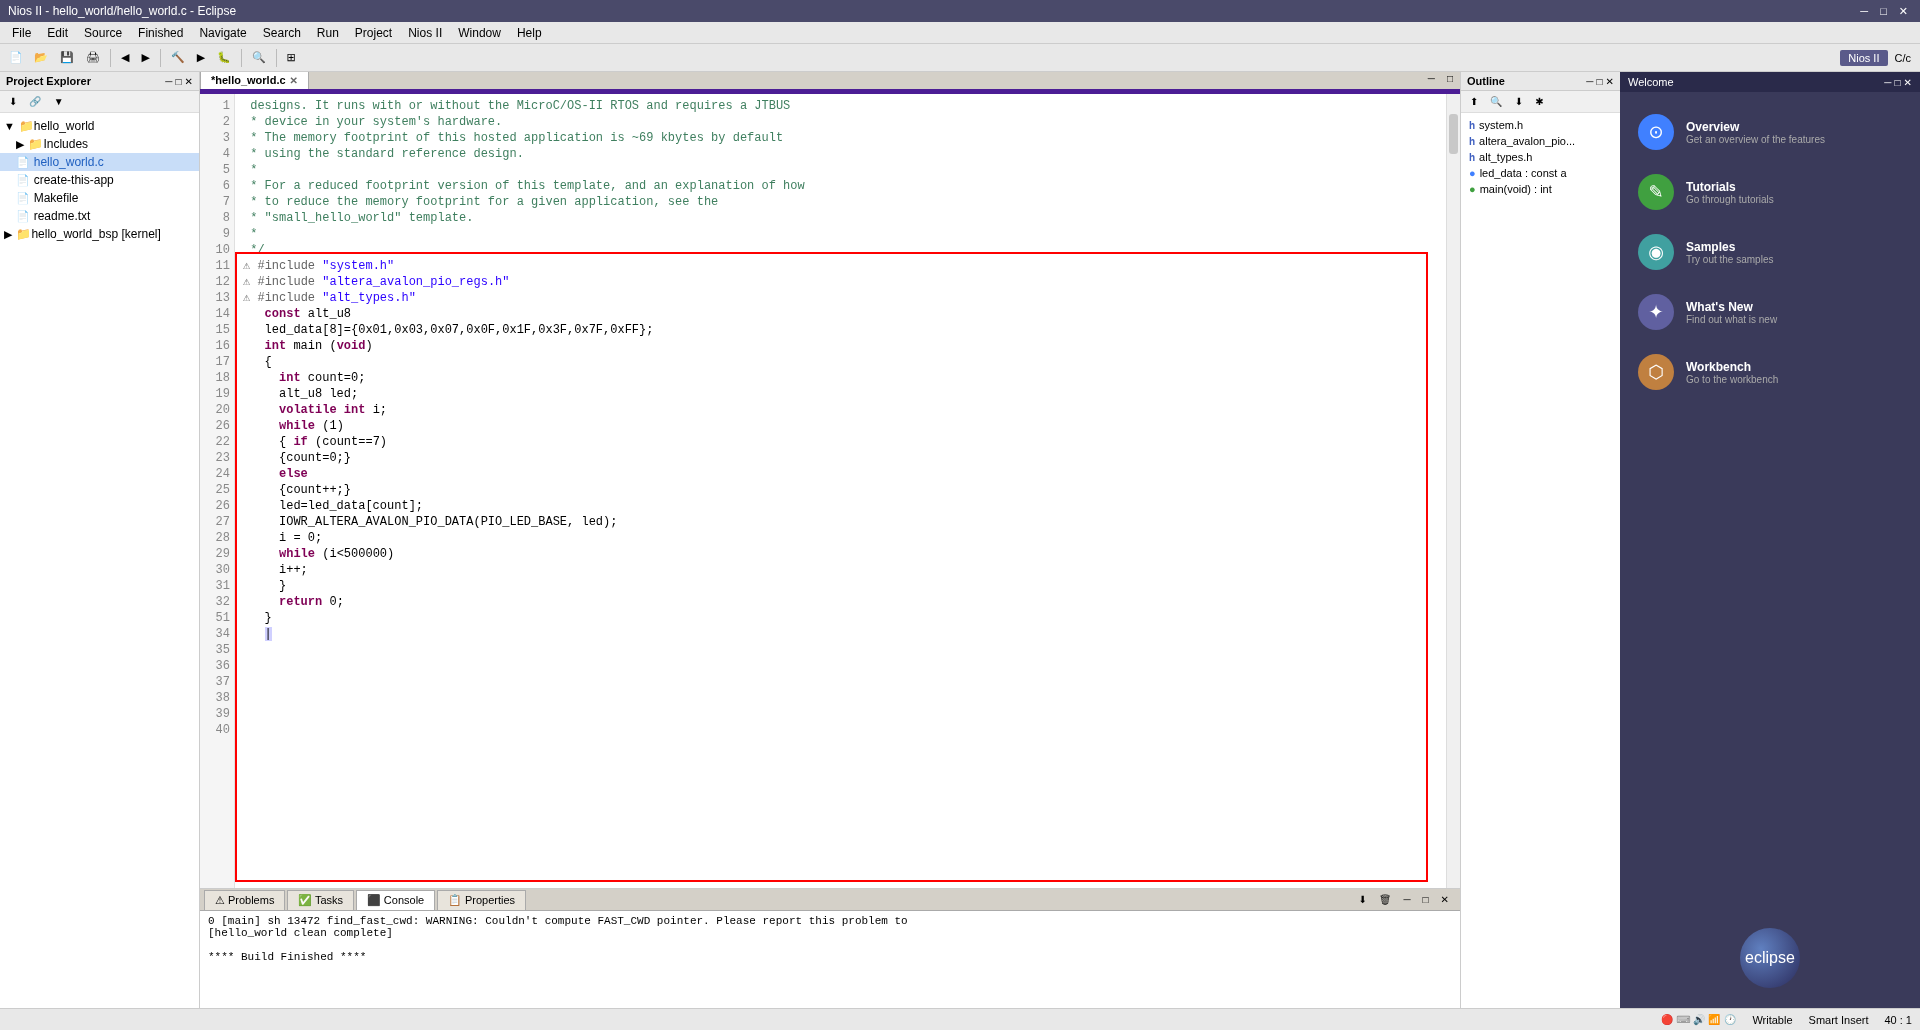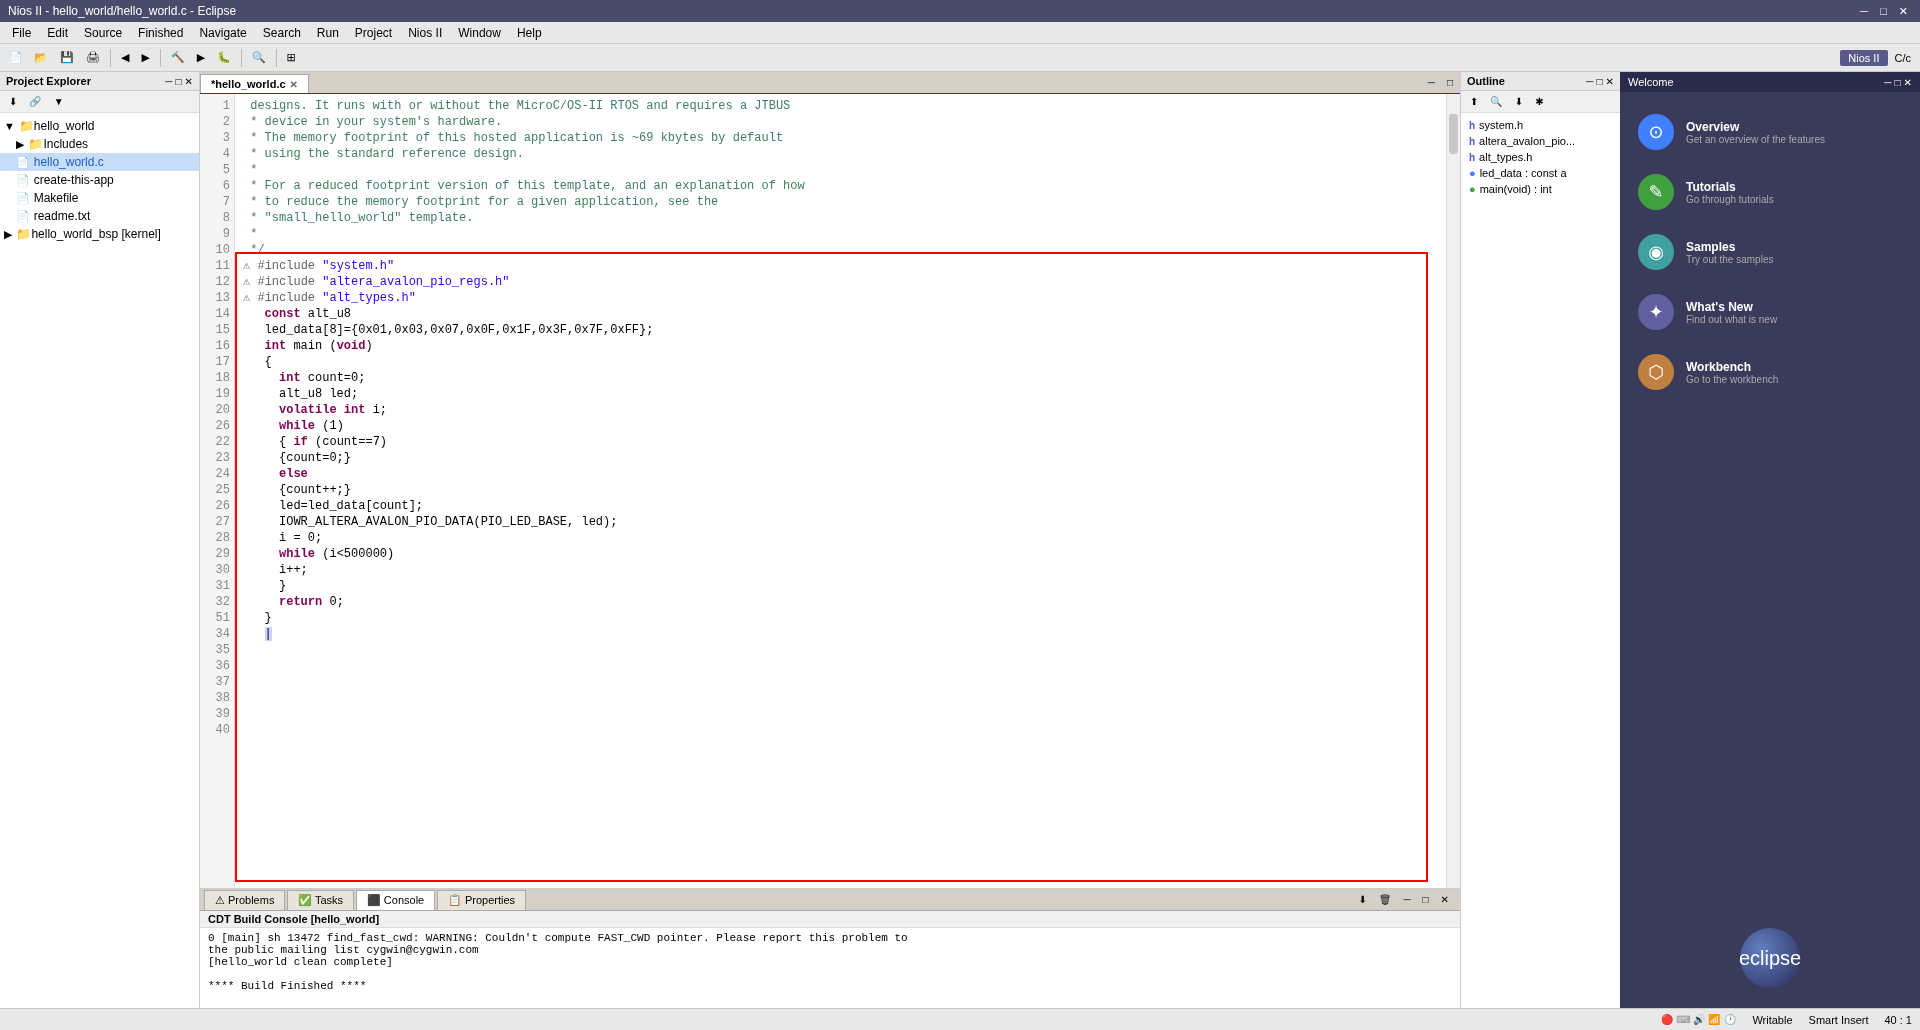--- a/index.html
+++ b/index.html
@@ -84,21 +84,21 @@
     .tree-item.selected { background: #c8ddf8; }
     .tree-icon { margin-right: 4px; font-size: 11px; }
     .indent1 { padding-left: 16px; }
 
     
     #editor-tabs {
       background: #d4d0c8;
       height: 22px;
       display: flex;
       align-items: flex-end;
-      border-bottom: 1px solid #4c1d95;
+      border-bottom: 5px solid #4c1d95;
     }
     .editor-tab {
       padding: 3px 10px;
       background: #e8e4dc;
       border: 1px solid #aaa;
       border-bottom: none;
       font-size: 11px;
       cursor: pointer;
       margin-right: 2px;
       display: flex;
@@ -508,24 +508,22 @@
         <div class="bottom-tab">📋 Properties</div>
         <div style="flex:1"></div>
         <div style="display:flex;gap:2px;padding:2px;align-items:center;">
           <button class="tb-btn" style="font-size:10px">⬇</button>
           <button class="tb-btn" style="font-size:10px">🗑</button>
           <button class="tb-btn" style="font-size:10px">─</button>
           <button class="tb-btn" style="font-size:10px">□</button>
           <button class="tb-btn" style="font-size:10px">✕</button>
         </div>
       </div>
-      <div id="console-header">CDT Build Console [hello_world]</div>
       <div id="console-content">
         <div>    0 [main] sh 13472 find_fast_cwd: WARNING: Couldn't compute FAST_CWD pointer.  Please report this problem to</div>
-        <div>the public mailing list cygwin@cygwin.com</div>
         <div>[hello_world clean complete]</div>
         <div>&nbsp;</div>
         <div>**** Build Finished ****</div>
       </div>
     </div>
 
   </div>
 
   <div id="right-panel">
     <div class="panel-header">
@@ -606,21 +604,21 @@
         </div>
       </div>
       <div class="welcome-item">
         <div class="welcome-icon wi-orange">⬡</div>
         <div class="welcome-text">
           <h4>Workbench</h4>
           <p>Go to the workbench</p>
         </div>
       </div>
       <div class="eclipse-logo">
-        <div style="width:60px;height:60px;border-radius:50%;background:radial-gradient(circle at 35% 35%, #6080c0, #2a2a5a);margin:auto;display:flex;align-items:center;justify-content:center;color:white;font-size:20px;">eclipse</div>
+        <div style="width:60px;height:60px;border-radius:50%;background:radial-gradient(circle at 35% 35%, #6080c0, #2a2a5a);margin:auto;display:flex;align-items:center;justify-content:center;color:white;font-size:16px;">eclipse</div>
       </div>
     </div>
   </div>
 
 </div>
 
 <div id="status-bar">
   <span></span>
   <div id="status-right">
     <span style="color:#888; font-size:10px;">🔴 ⌨ 🔊 📶 🕐</span>

